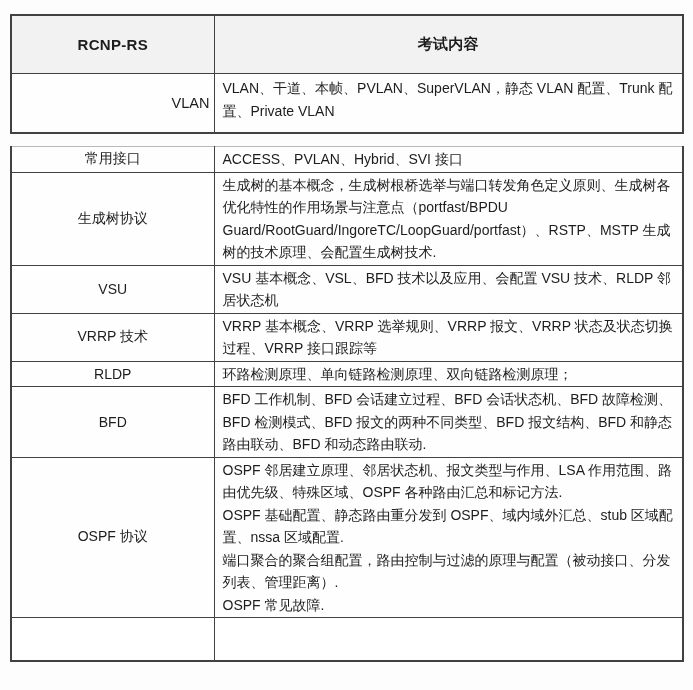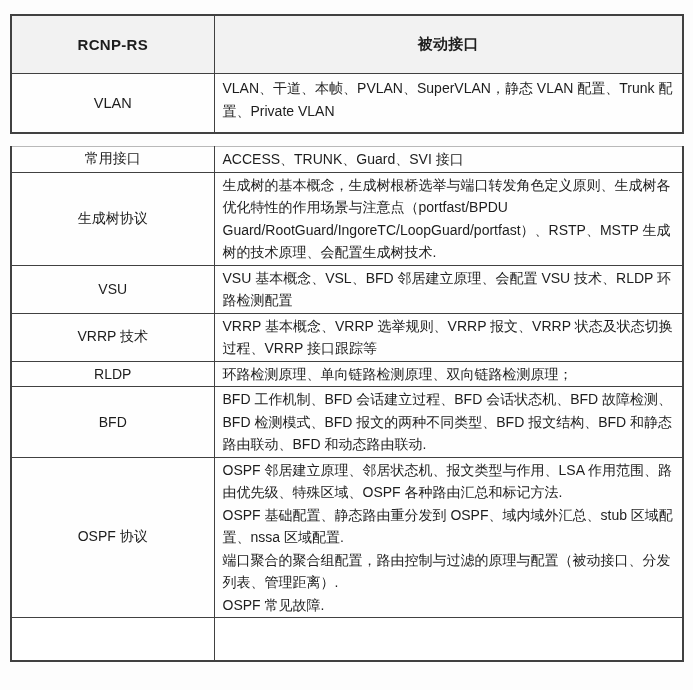--- a/index.html
+++ b/index.html
@@ -62,71 +62,71 @@
   td.content {
     vertical-align: middle;
     font-size: 14px;
     line-height: 22.5px;
     padding: 1px 6px 1px 8px;
     background: #fefefe;
     word-break: break-word;
   }
   td.content .para { margin: 0; }
 
-  .tbl-1 td.topic   { font-size: 14.5px; }
+  .tbl-1 td.topic   { font-size: 14.5px; text-align: right; }
   .tbl-1 td.content { line-height: 23px; padding-top: 3px; padding-bottom: 9px; }
 
   tr.cutoff td { height: 40px; background: #ffffff; }
 </style>
 </head>
 <body>
 
 <div class="page">
 
   <table class="tbl tbl-1">
     <colgroup>
         <col class="c-topic">
         <col class="c-content">
       </colgroup>
     <tbody id="t1-body">
       <tr>
         <th class="hdr">RCNP-RS</th>
-        <th class="hdr">被动接口</th>
+        <th class="hdr">考试内容</th>
       </tr>
     <tr>
           <td class="topic">VLAN</td>
           <td class="content">
             <div class="para">VLAN、干道、本帧、PVLAN、SuperVLAN，静态 VLAN 配置、Trunk 配置、Private VLAN</div>
           </td>
         </tr>
       </tbody>
   </table>
 
   <table class="tbl tbl-2">
     <colgroup>
         <col class="c-topic">
         <col class="c-content">
       </colgroup>
     <tbody id="t2-body">
         <tr>
           <td class="topic">常用接口</td>
           <td class="content">
-            <div class="para">ACCESS、TRUNK、Guard、SVI 接口</div>
+            <div class="para">ACCESS、PVLAN、Hybrid、SVI 接口</div>
           </td>
         </tr>
         <tr>
           <td class="topic">生成树协议</td>
           <td class="content">
             <div class="para">生成树的基本概念，生成树根桥选举与端口转发角色定义原则、生成树各优化特性的作用场景与注意点（portfast/BPDU Guard/RootGuard/IngoreTC/LoopGuard/portfast）、RSTP、MSTP 生成树的技术原理、会配置生成树技术.</div>
           </td>
         </tr>
         <tr>
           <td class="topic">VSU</td>
           <td class="content">
-            <div class="para">VSU 基本概念、VSL、BFD 邻居建立原理、会配置 VSU 技术、RLDP 环路检测配置</div>
+            <div class="para">VSU 基本概念、VSL、BFD 技术以及应用、会配置 VSU 技术、RLDP 邻居状态机</div>
           </td>
         </tr>
         <tr>
           <td class="topic">VRRP 技术</td>
           <td class="content">
             <div class="para">VRRP 基本概念、VRRP 选举规则、VRRP 报文、VRRP 状态及状态切换过程、VRRP 接口跟踪等</div>
           </td>
         </tr>
         <tr>
           <td class="topic">RLDP</td>

